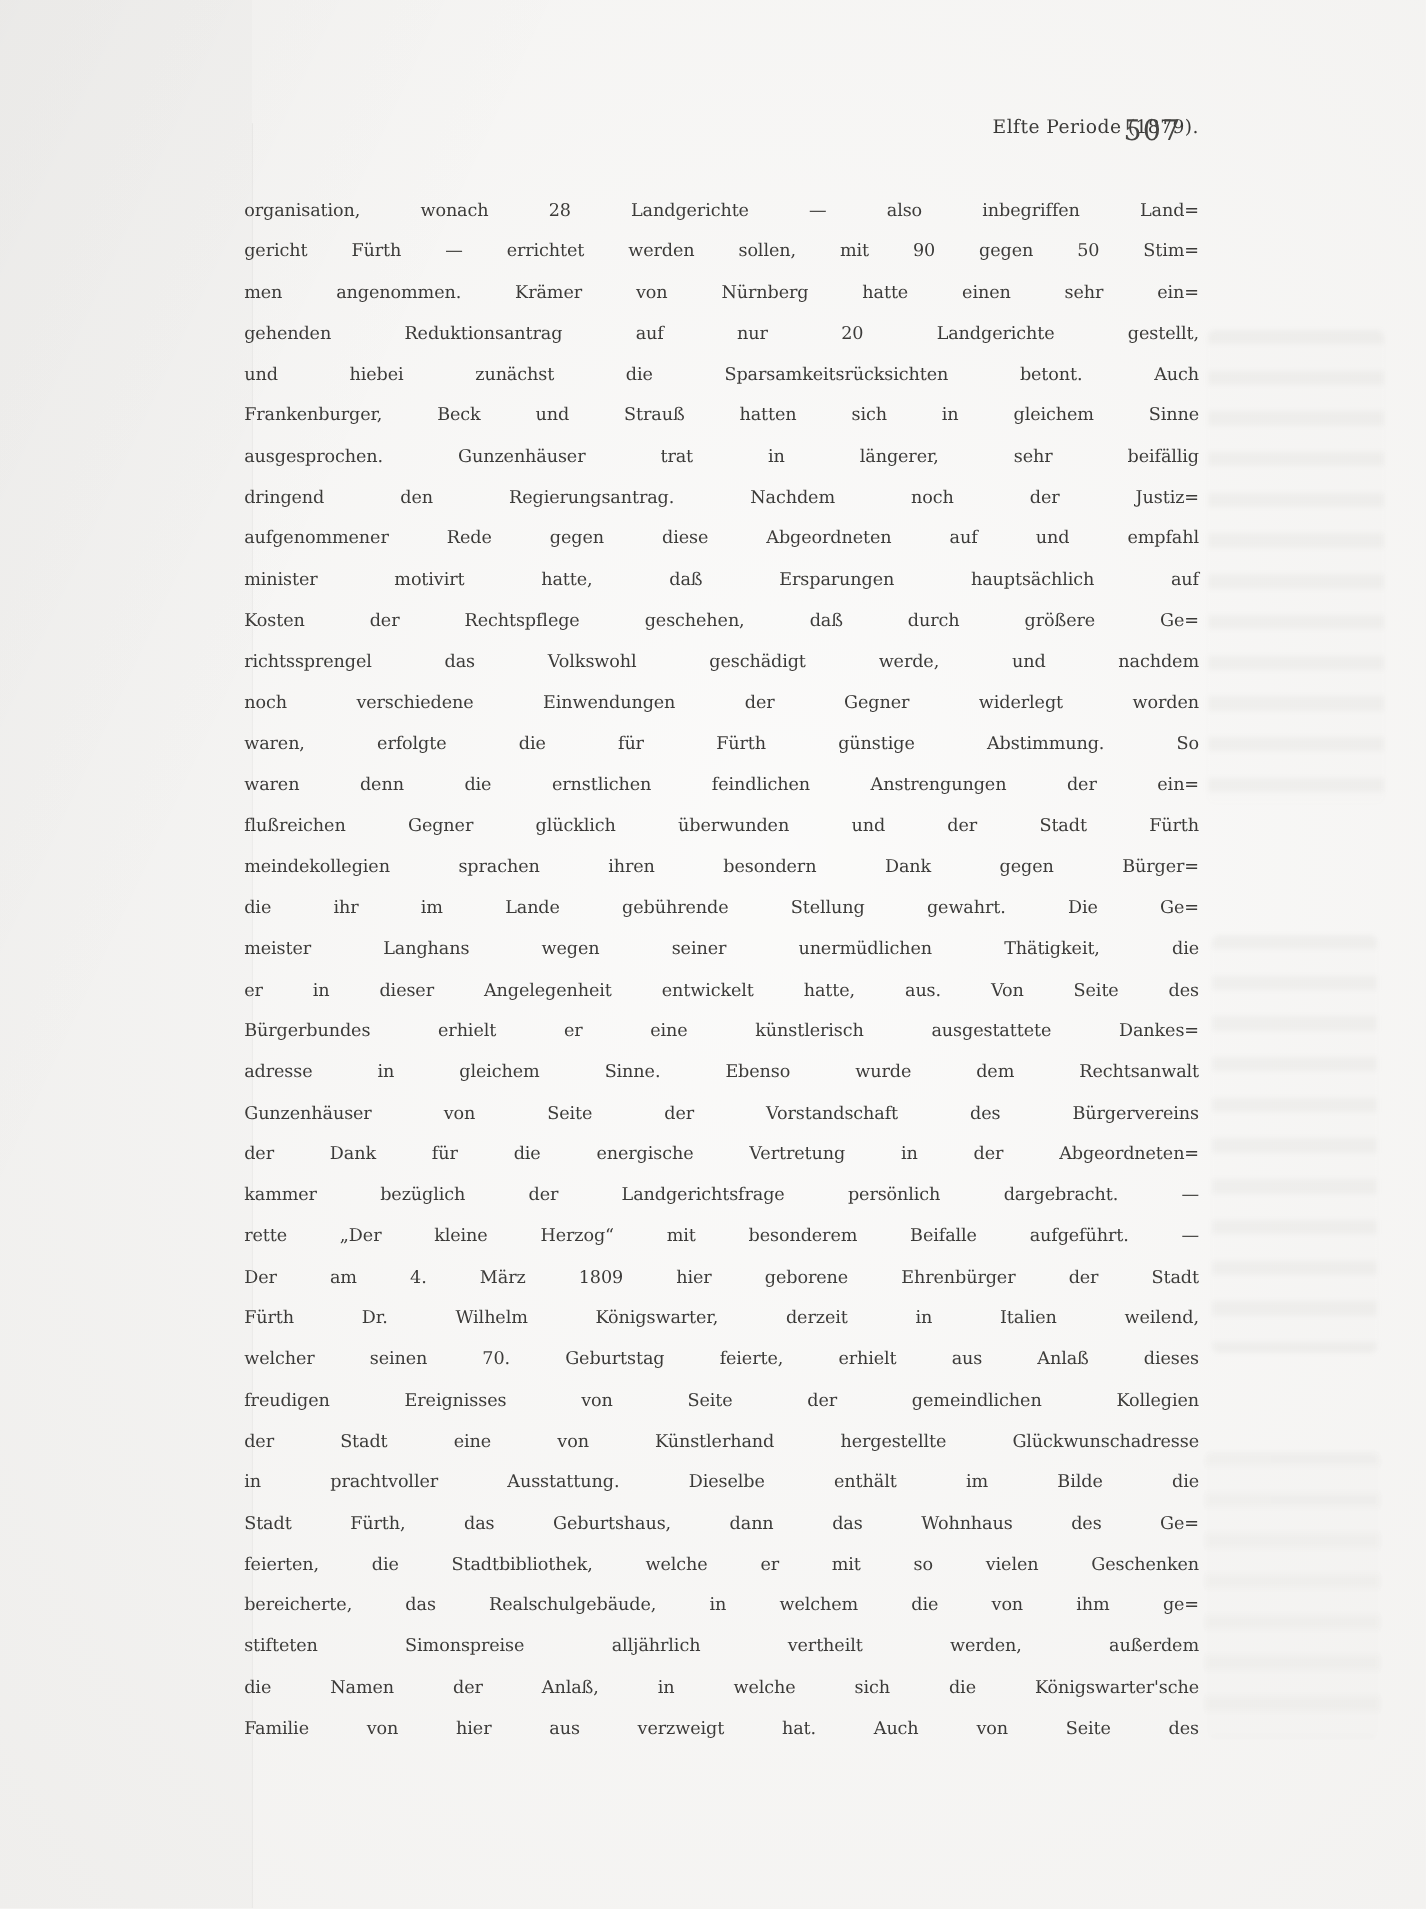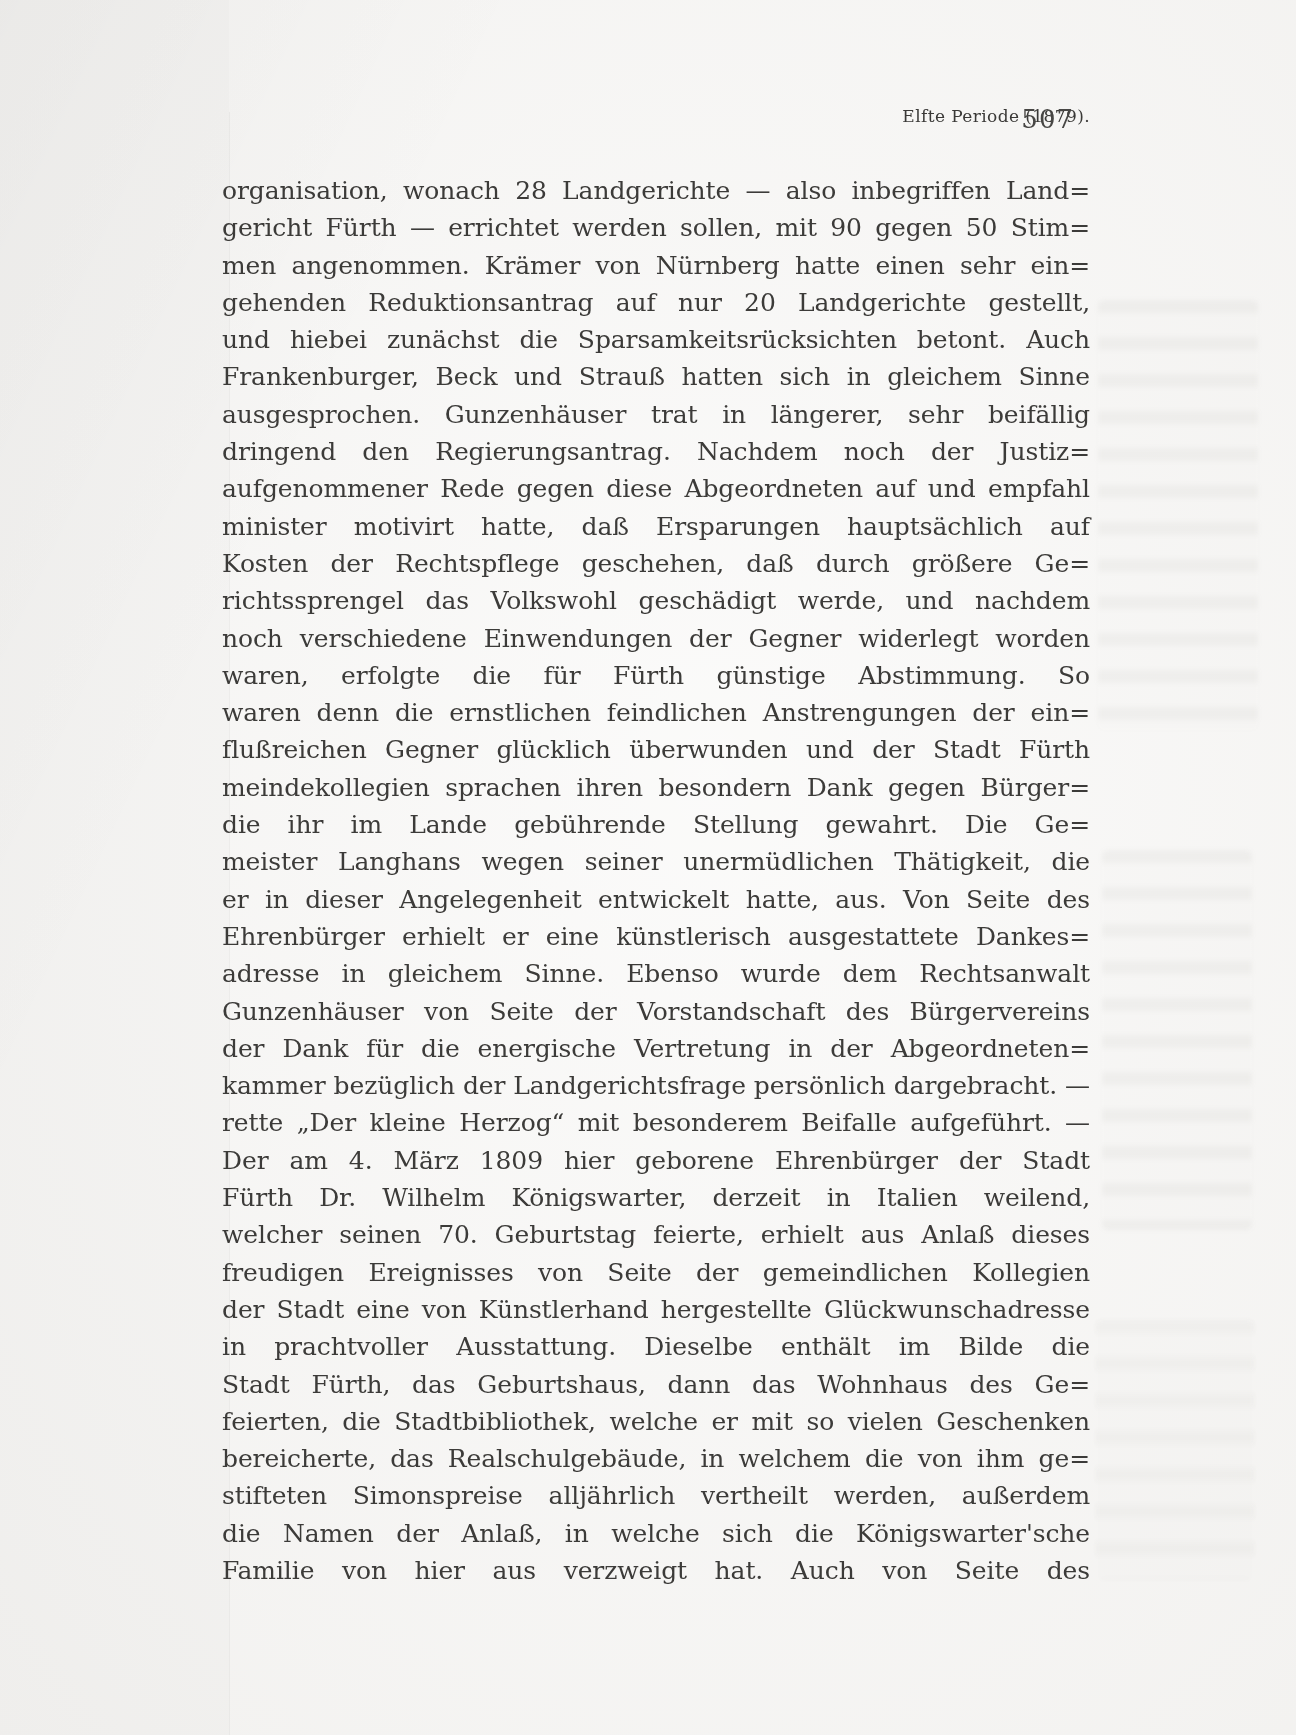--- a/index.html
+++ b/index.html
@@ -46,21 +46,21 @@
     font-size: 17px; letter-spacing: 0.4px;
     color: #3a3937;
   }
   .page-number {
     position: absolute; right: 16px; top: -2px;
     font-size: 26px; color: #474644; letter-spacing: 1px;
   }
   .body-text {
     position: absolute; left: 222px; top: 172px; width: 868px;
     color: var(--ink, #3c3b39);
-    font-size: 25px;
+    font-size: 16px;
     letter-spacing: -0.1px;
   }
   .line {
     height: 37.3px; line-height: 37.3px;
     text-align: justify;
     text-align-last: justify;
     white-space: normal;
     overflow: visible;
   }
 </style>
@@ -94,21 +94,21 @@
       <div class="line" style="">Kosten der Rechtspflege geschehen, daß durch größere Ge=</div>
       <div class="line" style="">richtssprengel das Volkswohl geschädigt werde, und nachdem</div>
       <div class="line" style="">noch verschiedene Einwendungen der Gegner widerlegt worden</div>
       <div class="line" style="">waren, erfolgte die für Fürth günstige Abstimmung. So</div>
       <div class="line" style="">waren denn die ernstlichen feindlichen Anstrengungen der ein=</div>
       <div class="line" style="">flußreichen Gegner glücklich überwunden und der Stadt Fürth</div>
       <div class="line" style="">meindekollegien sprachen ihren besondern Dank gegen Bürger=</div>
       <div class="line" style="">die ihr im Lande gebührende Stellung gewahrt. Die Ge=</div>
       <div class="line" style="">meister Langhans wegen seiner unermüdlichen Thätigkeit, die</div>
       <div class="line" style="">er in dieser Angelegenheit entwickelt hatte, aus. Von Seite des</div>
-      <div class="line" style="">Ehrenbürger erhielt er eine künstlerisch ausgestattete Dankes=</div>
+      <div class="line" style="">Bürgerbundes erhielt er eine künstlerisch ausgestattete Dankes=</div>
       <div class="line" style="">adresse in gleichem Sinne. Ebenso wurde dem Rechtsanwalt</div>
       <div class="line" style="">Gunzenhäuser von Seite der Vorstandschaft des Bürgervereins</div>
       <div class="line" style="">der Dank für die energische Vertretung in der Abgeordneten=</div>
       <div class="line" style="">kammer bezüglich der Landgerichtsfrage persönlich dargebracht. —</div>
       <div class="line" style="">rette „Der kleine Herzog“ mit besonderem Beifalle aufgeführt. —</div>
       <div class="line" style="">Der am 4. März 1809 hier geborene Ehrenbürger der Stadt</div>
       <div class="line" style="">Fürth Dr. Wilhelm Königswarter, derzeit in Italien weilend,</div>
       <div class="line" style="">welcher seinen 70. Geburtstag feierte, erhielt aus Anlaß dieses</div>
       <div class="line" style="">freudigen Ereignisses von Seite der gemeindlichen Kollegien</div>
       <div class="line" style="">der Stadt eine von Künstlerhand hergestellte Glückwunschadresse</div>

